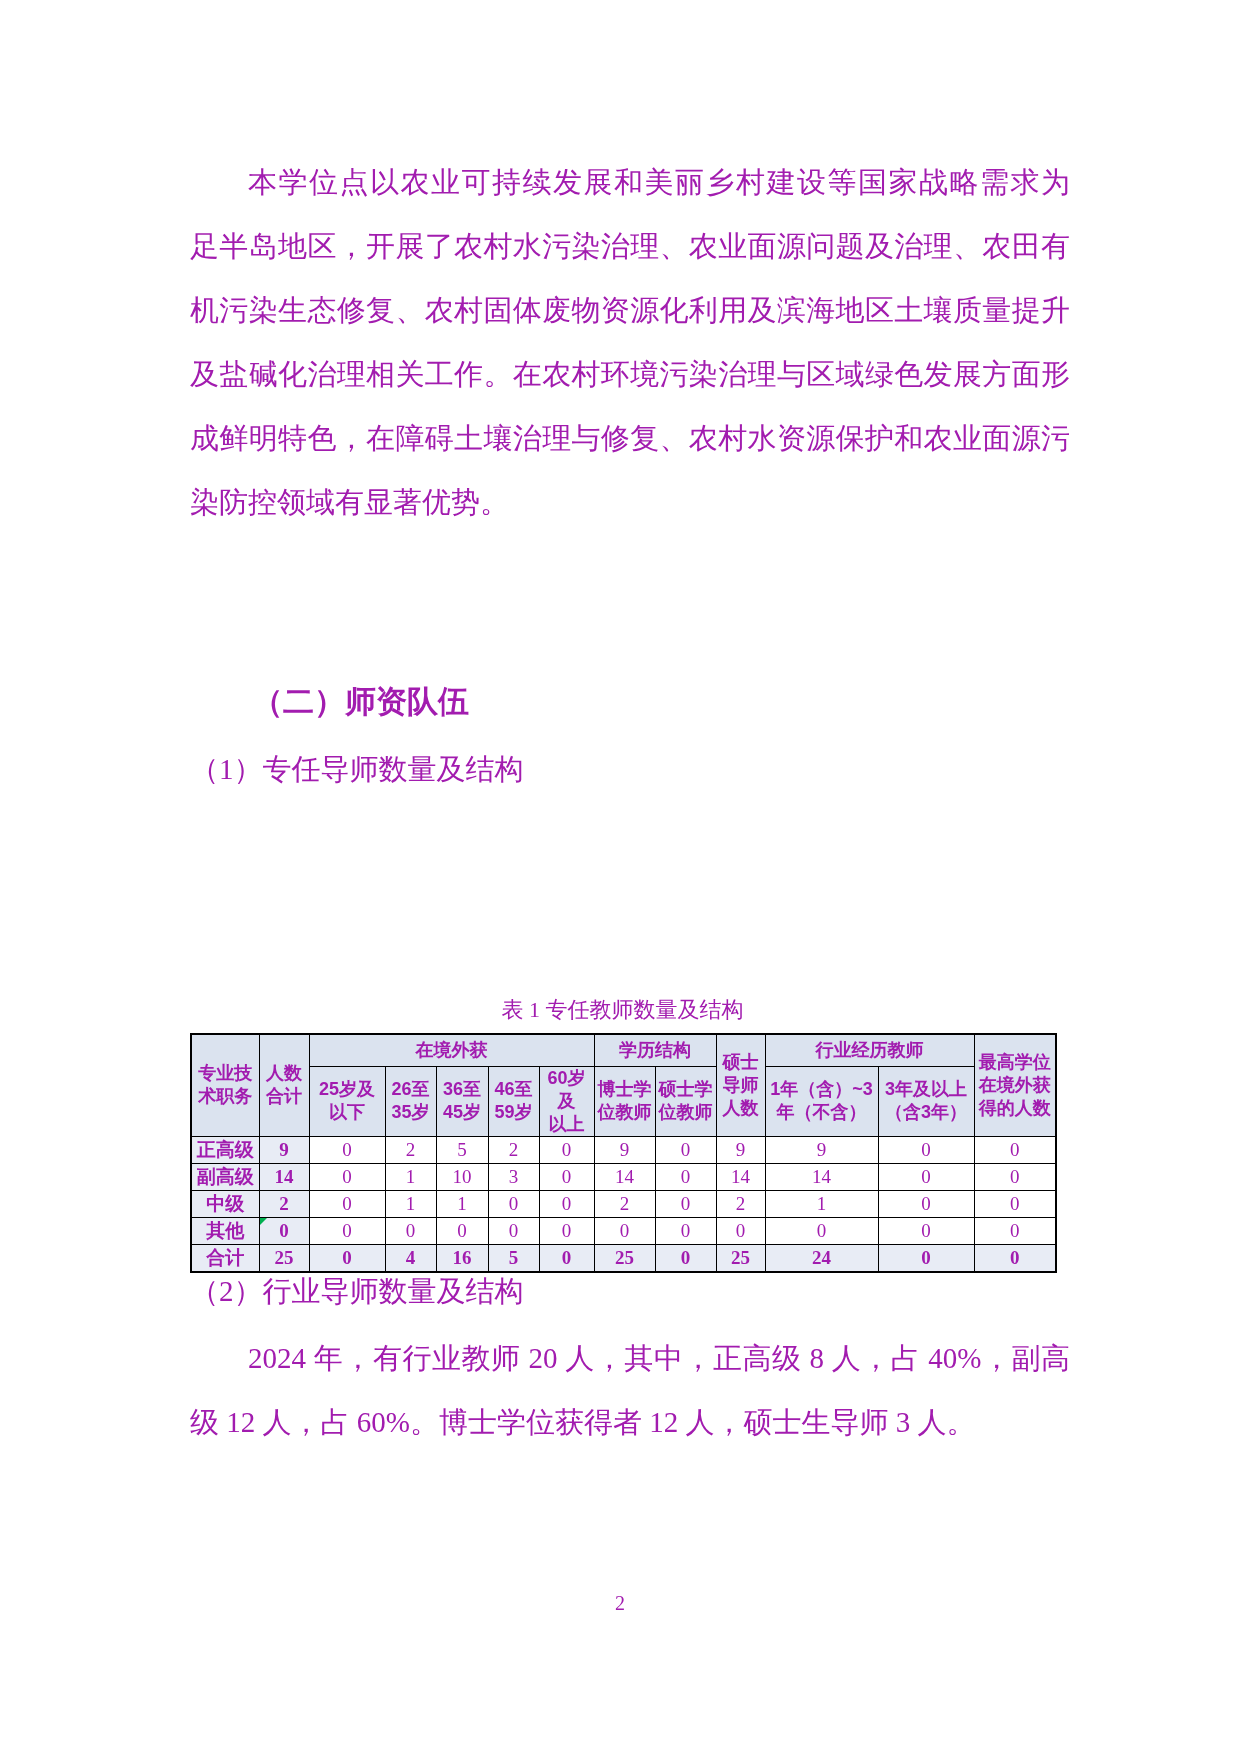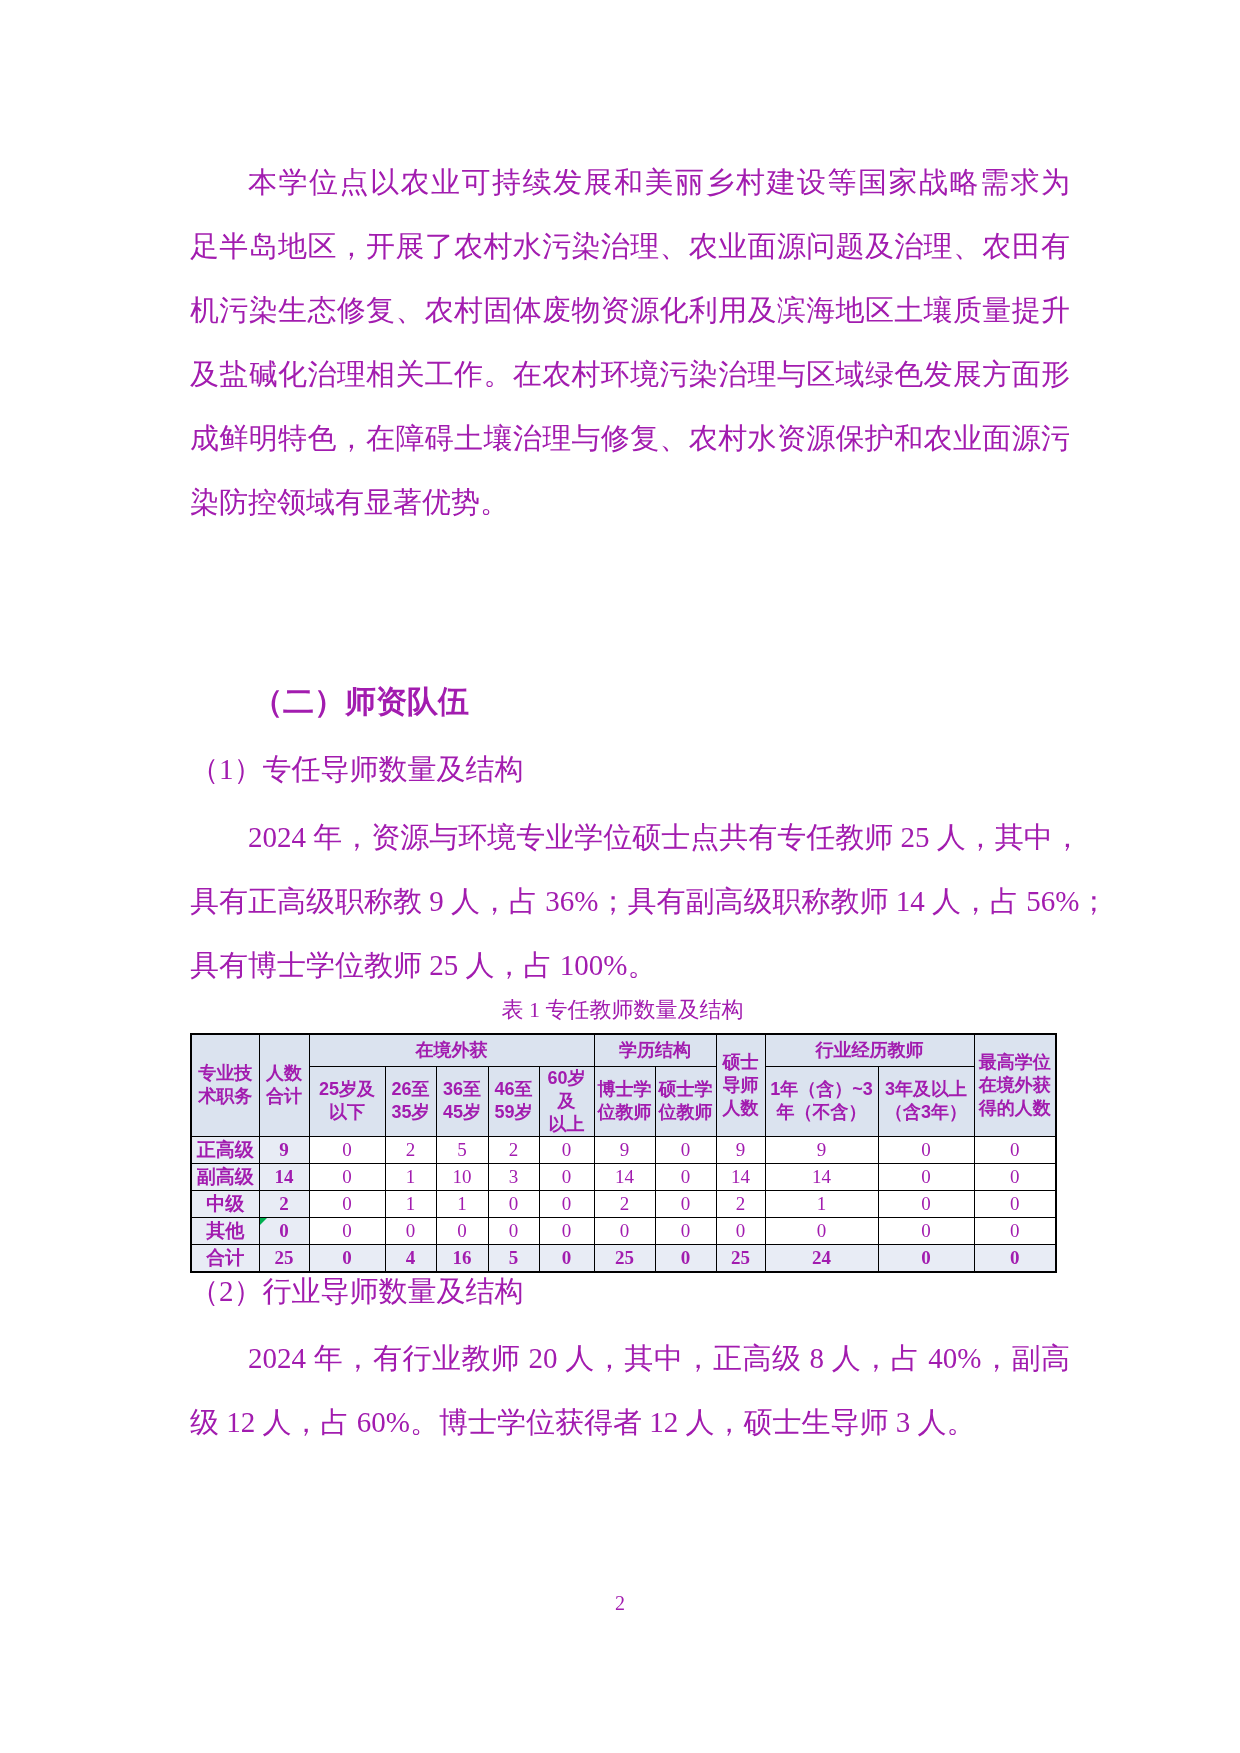--- a/index.html
+++ b/index.html
@@ -86,25 +86,20 @@
     <div class="pline">机污染生态修复、农村固体废物资源化利用及滨海地区土壤质量提升</div>
     <div class="pline">及盐碱化治理相关工作。在农村环境污染治理与区域绿色发展方面形</div>
     <div class="pline">成鲜明特色，在障碍土壤治理与修复、农村水资源保护和农业面源污</div>
     <div class="pline end">染防控领域有显著优势。</div>
   </div>
 
   <div class="h2" style="top:670px">（二）师资队伍</div>
 
   <div class="sub" style="top:737px">（1）专任导师数量及结构</div>
 
-  <div class="textblock" style="top:805px">
-    <div class="pline ind">2024 年，资源与环境专业学位硕士点共有专任教师 25 人，其中，</div>
-    <div class="pline">具有正高级职称教 9 人，占 36%；具有副高级职称教师 14 人，占 56%；</div>
-    <div class="pline end">具有博士学位教师 25 人，占 100%。</div>
-  </div>
 
   <div class="tcaption">表 1 专任教师数量及结构</div>
 
   <table class="t1">
     <colgroup>
       <col style="width:68px">
         <col style="width:50px">
       <col style="width:76px">
         <col style="width:51px">
         <col style="width:52px">

